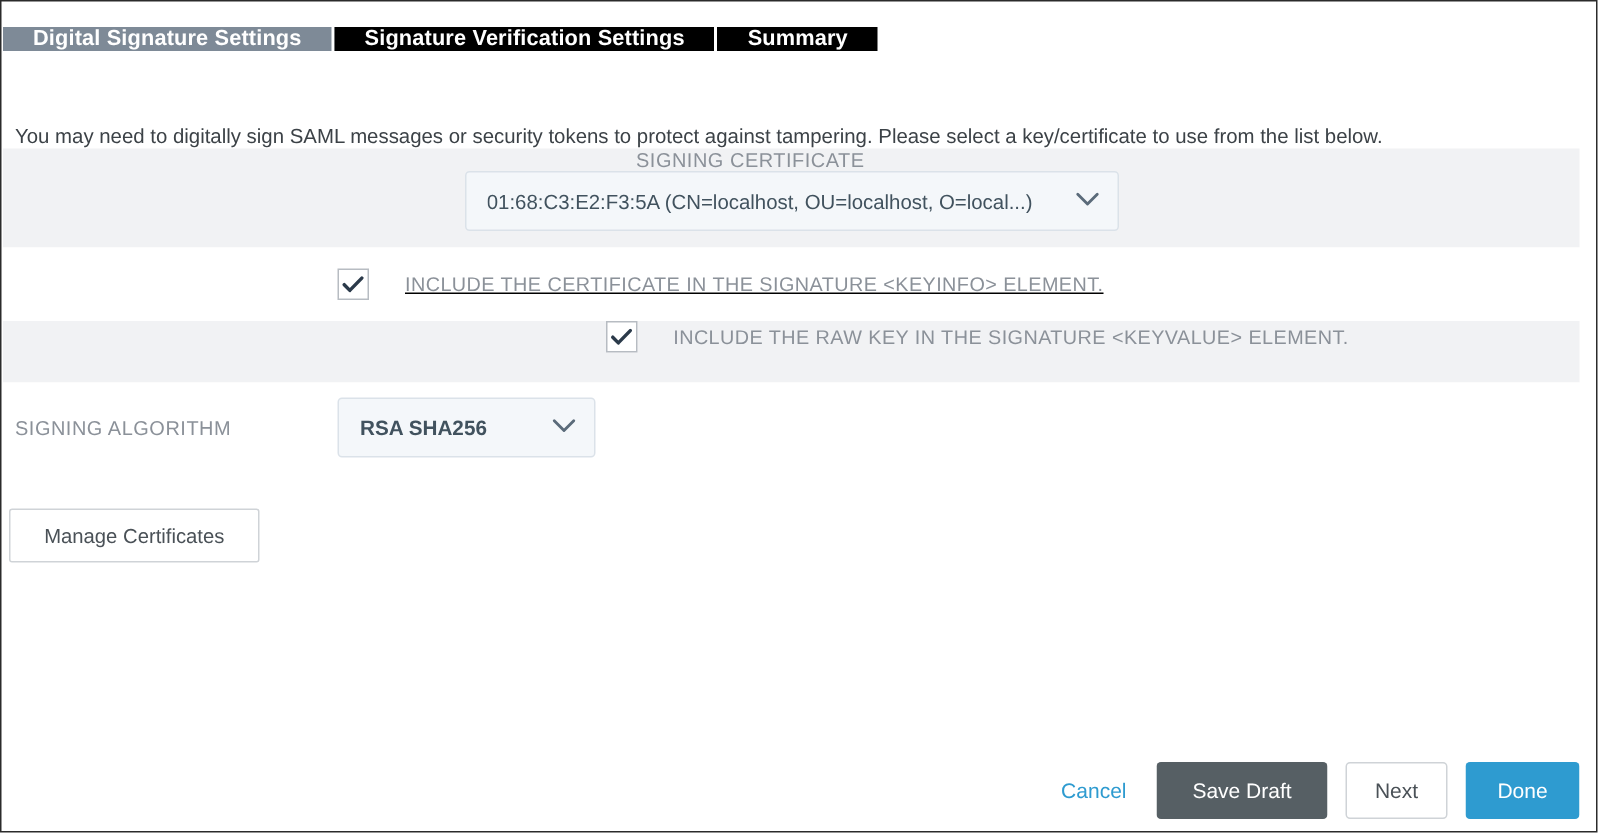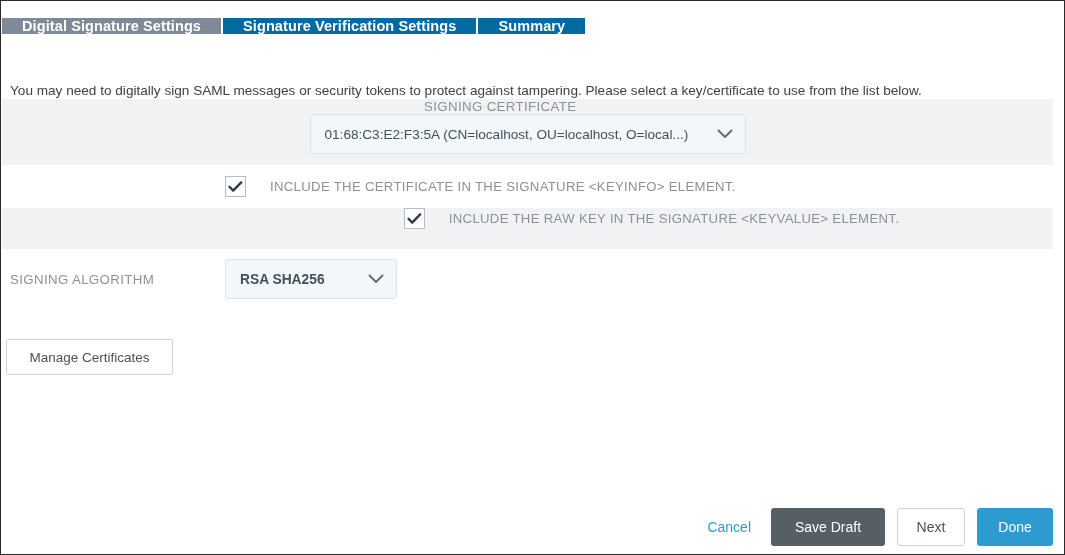--- a/index.html
+++ b/index.html
@@ -30,21 +30,21 @@
   }
   .tab {
     display: flex;
     align-items: center;
     justify-content: center;
     padding: 0 20px;
     font-size: 14.5px;
     font-weight: bold;
     color: #ffffff;
     letter-spacing: 0.1px;
-    background: #0369a1;
+    background: #000000;
     border-right: 2px solid #ffffff;
     cursor: pointer;
     user-select: none;
     white-space: nowrap;
   }
   .tab.active {
     background: #7e8a97;
   }
   .tab:last-child { border-right: none; }
 
@@ -65,21 +65,21 @@
   }
   .row {
     display: flex;
     align-items: center;
     width: 100%;
     background: #ffffff;
   }
   .row.shaded { background: #f1f2f4; flex-direction: column; }
 
   .row-cert { height: 66px; }
-  .row-keyinfo { height: 43px; }
+  .row-keyinfo { height: 49px; text-decoration: underline; }
   .row-keyvalue { height: 41px; }
   .row-alg { height: 60px; }
 
   .field-label {
     width: 223px;
     padding-left: 8px;
     font-size: 13.3px;
     color: #8b9199;
     letter-spacing: 0.35px;
     text-transform: uppercase;

